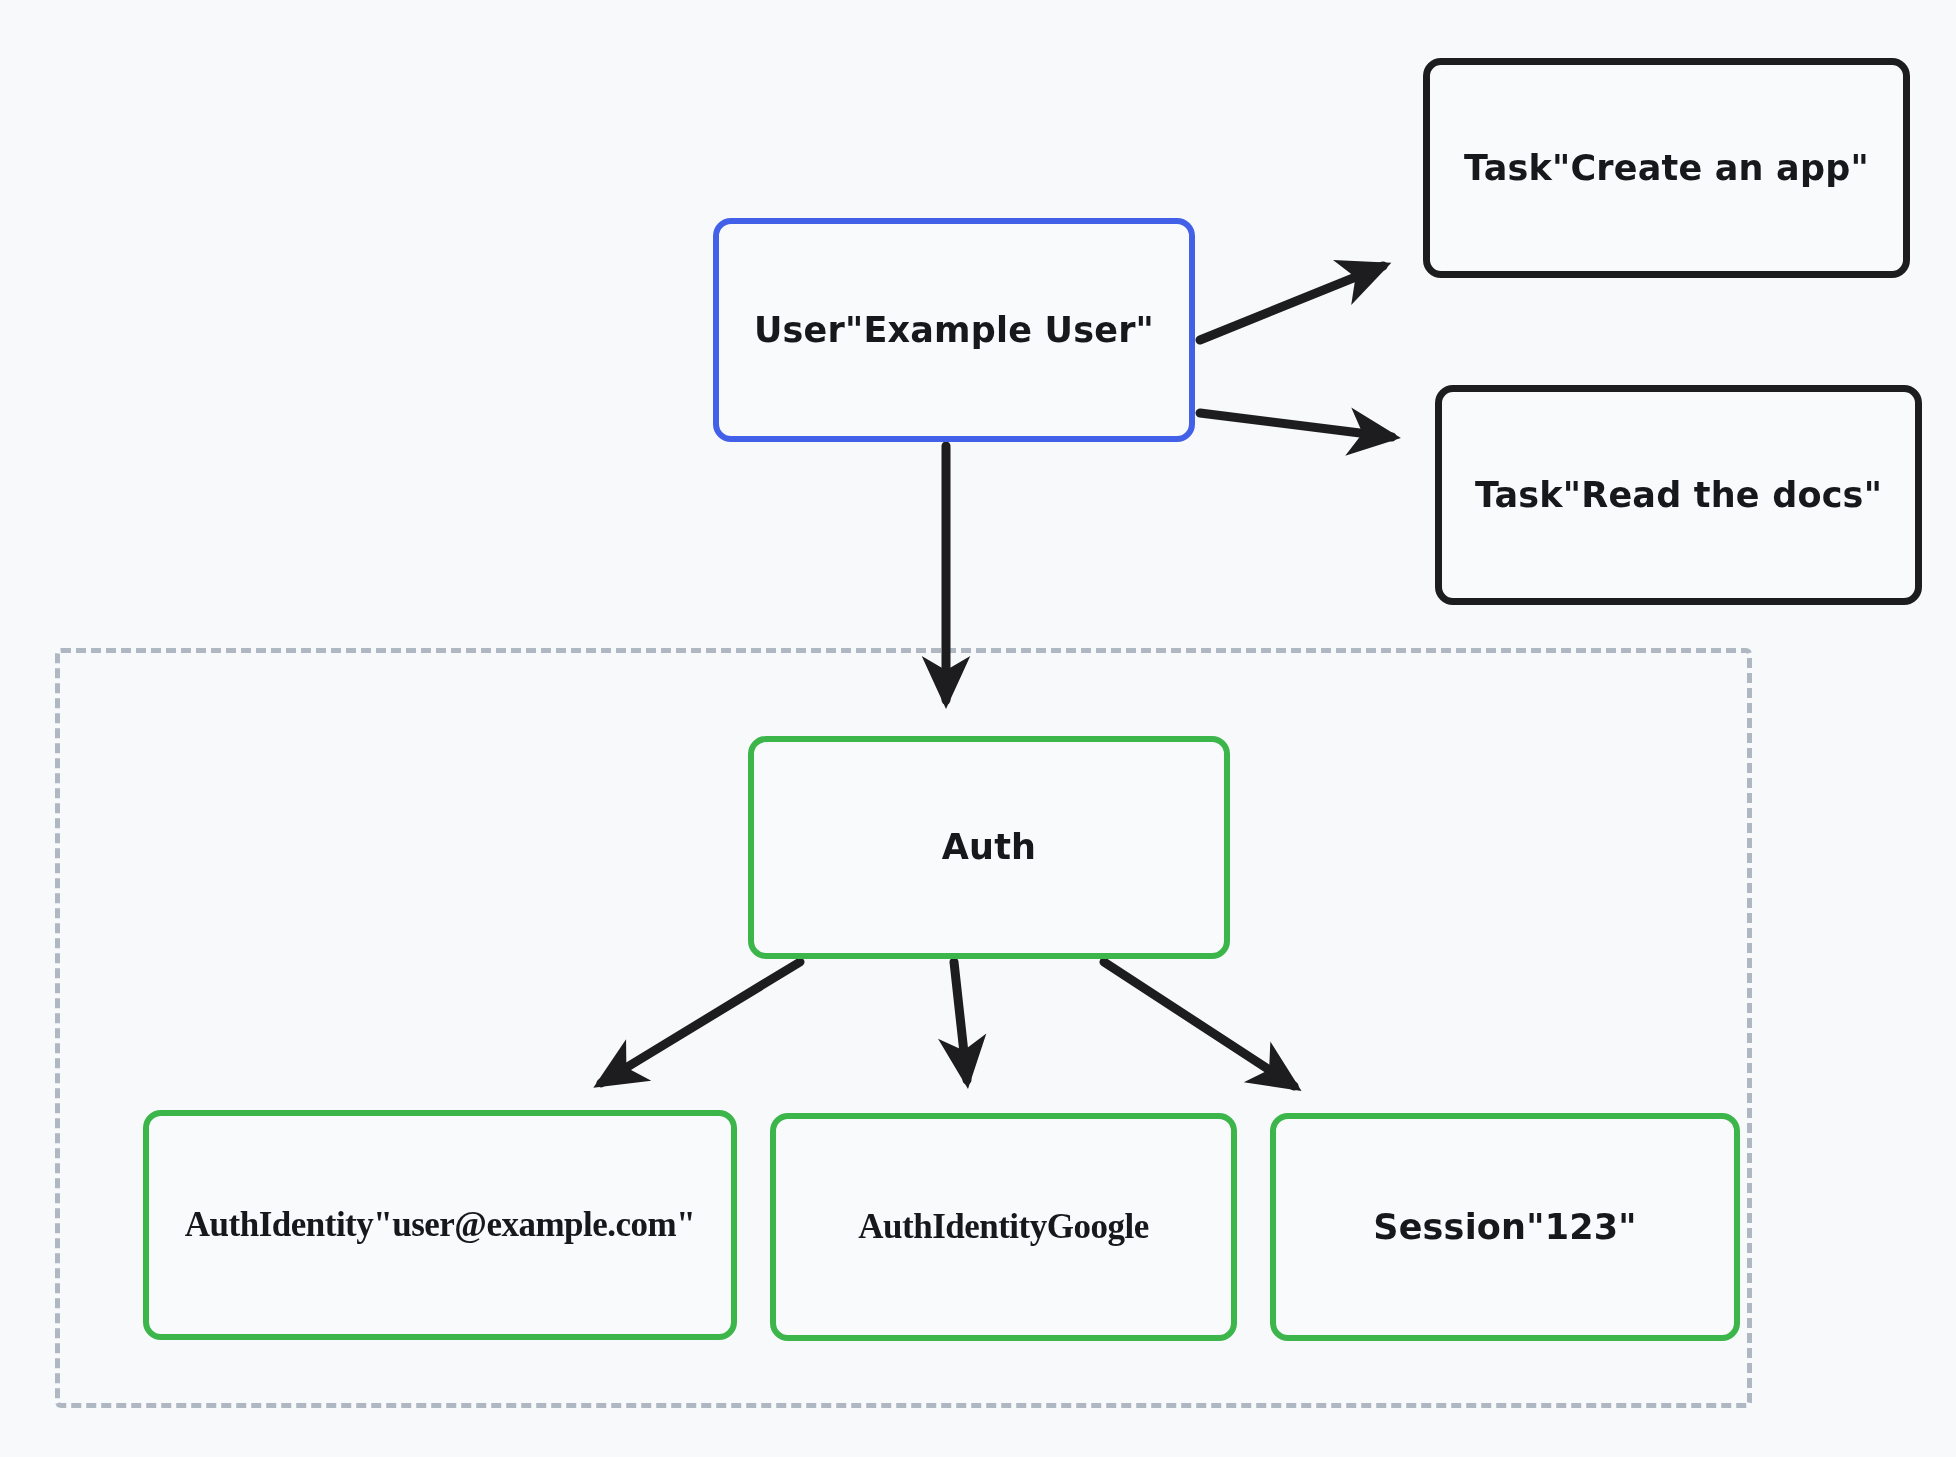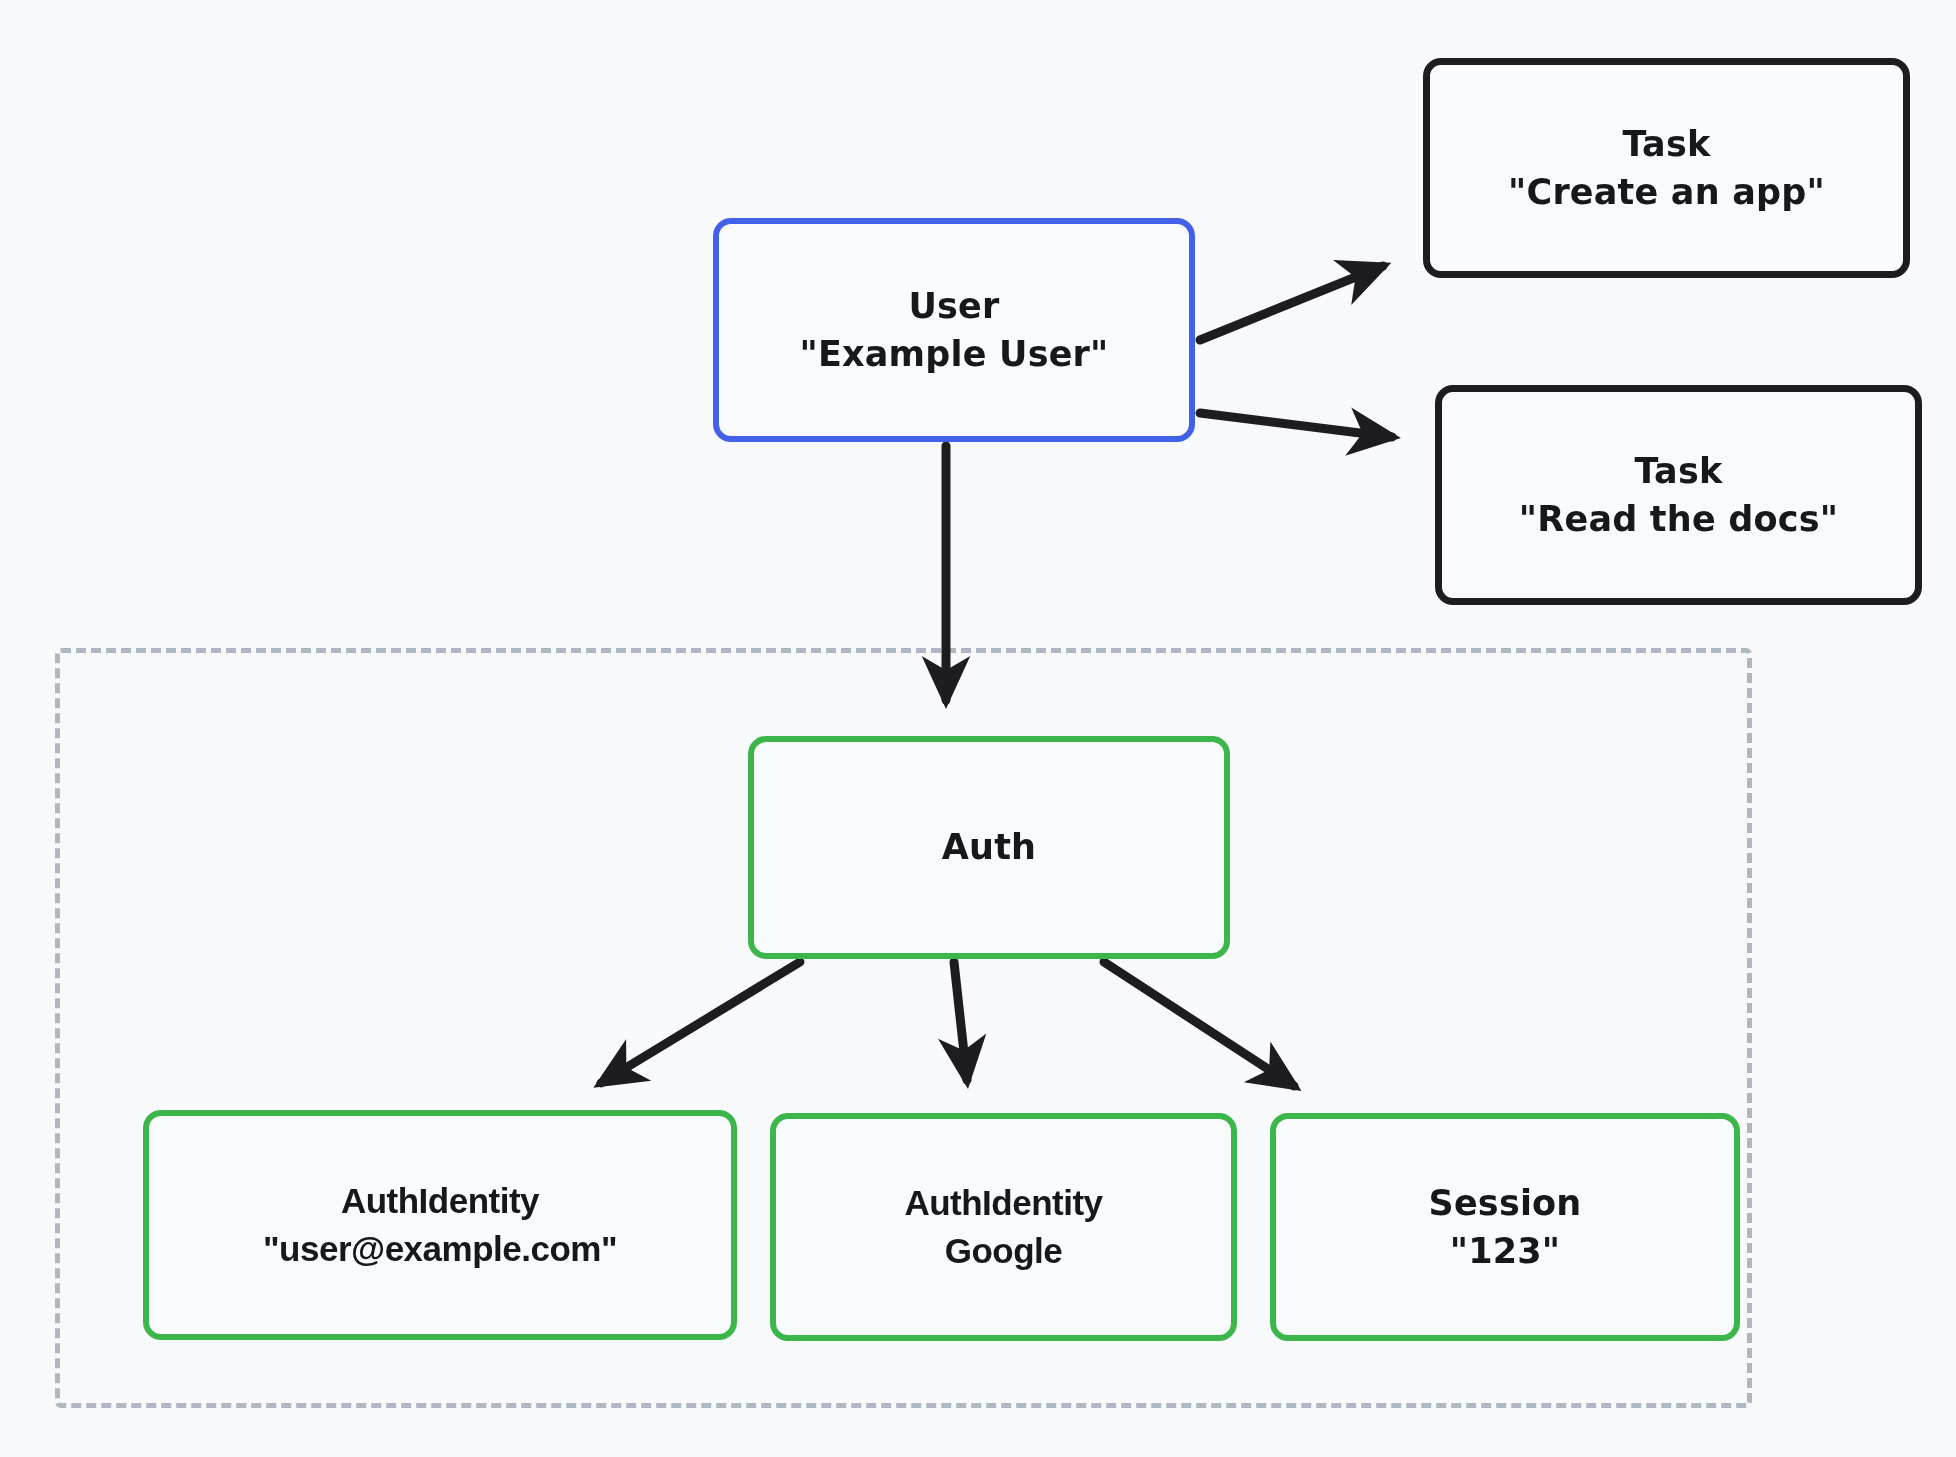--- a/index.html
+++ b/index.html
@@ -30,36 +30,36 @@
     background: transparent;
   }
 
   
   .node {
     position: absolute;
     box-sizing: border-box;
     background: #f8fafc;
     border-radius: 18px;
     display: flex;
-    flex-direction: column;
+    flex-direction: row;
     align-items: center;
     justify-content: center;
     text-align: center;
     line-height: 1.38;
     color: #16181c;
     font-family: "DejaVu Sans", sans-serif;
     font-weight: 700;
     letter-spacing: 0.2px;
   }
   .node .line {
     display: block;
     white-space: nowrap;
   }
   .node .line.mono {
-    font-family: Liberation Sans, sans-serif;
+    font-family: Liberation Serif, serif;
     font-weight: 700;
     letter-spacing: -0.5px;
   }
 
   .node--blue   { border: 6px solid #4361e8; }
   .node--black  { border: 7px solid #1d1d1f; }
   .node--green  { border: 6px solid #3cb54a; margin-left: 35px; }
 
   
   #edges {

